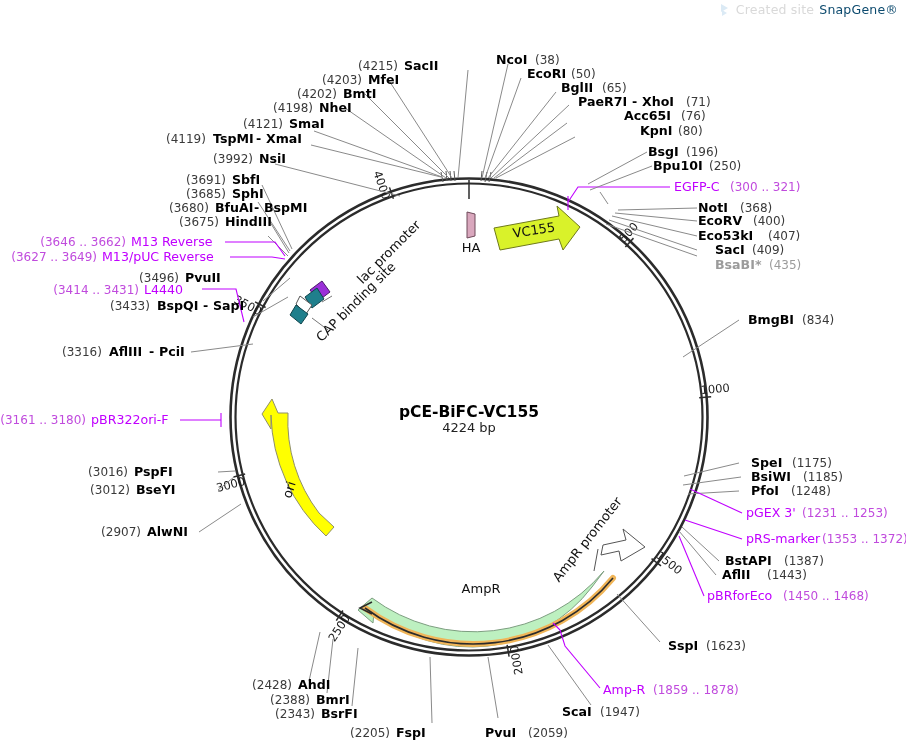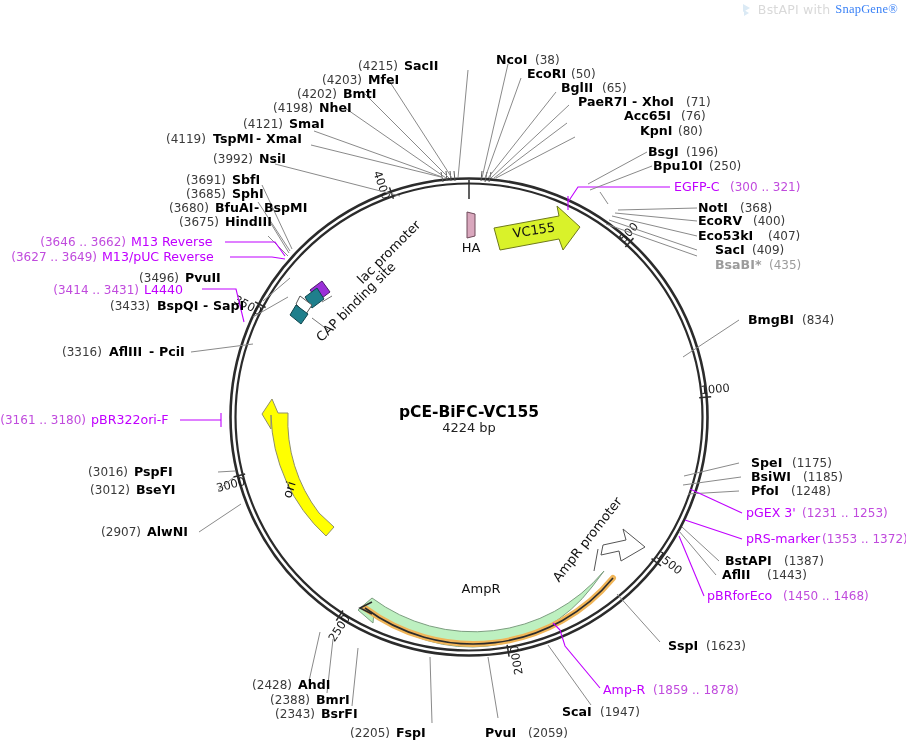--- a/index.html
+++ b/index.html
@@ -8,21 +8,21 @@
     font-family:"DejaVu Sans","Liberation Sans",sans-serif;
     color:#000;
   }
   #map{position:absolute;left:0;top:0;width:906px;height:741px;}
   .wm{
     position:absolute;right:8px;top:2px;
     font-size:12.5px;color:#d9d9d9;letter-spacing:.2px;
     display:flex;align-items:center;gap:5px;
     user-select:none;
   }
-  .wm .wm-brand{color:#3b82f6;font-family:Liberation Serif, serif;}
+  .wm .wm-brand{color:#0c4a6e;}
   .wm .wm-logo{display:inline-block;width:12px;height:14px;}
   text{dominant-baseline:middle;}
   .lbl-enz{font-weight:bold;font-size:12.6px;fill:#000;}
   .lbl-pos{font-size:12px;fill:#3a3a3a;}
   .lbl-dash{font-weight:bold;font-size:12.6px;fill:#000;}
   .lbl-purple{font-size:12.6px;fill:#c000ff;}
   .lbl-purple-pos{font-size:12px;fill:#c04bdd;}
   .lbl-grey{font-weight:bold;font-size:12.6px;fill:#9b9b9b;}
   .lbl-grey-pos{font-size:12px;fill:#9b9b9b;}
   .leader{stroke:#8a8a8a;stroke-width:1;fill:none;}
@@ -35,21 +35,21 @@
 </style>
 </head>
 <body>
 
 <div class="wm">
   <span class="wm-logo">
     <svg width="12" height="14" viewBox="0 0 12 14">
         <path d="M2 1 L9 5 L2 9 Z M3 7 L8 10 L3 13 Z" fill="#dbeaf5"></path>
       </svg>
   </span>
-  <span>BstAPI with </span>
+  <span>Created site </span>
     <span class="wm-brand">SnapGene®</span>
 </div>
 
 <svg id="map" viewBox="0 0 906 741">
 
   <g>
     <circle cx="469" cy="417" r="238.5" fill="none" stroke="#2b2b2b" stroke-width="2.6"></circle>
     <circle cx="469" cy="417" r="233.5" fill="none" stroke="#2b2b2b" stroke-width="2.2"></circle>
   </g>
 

